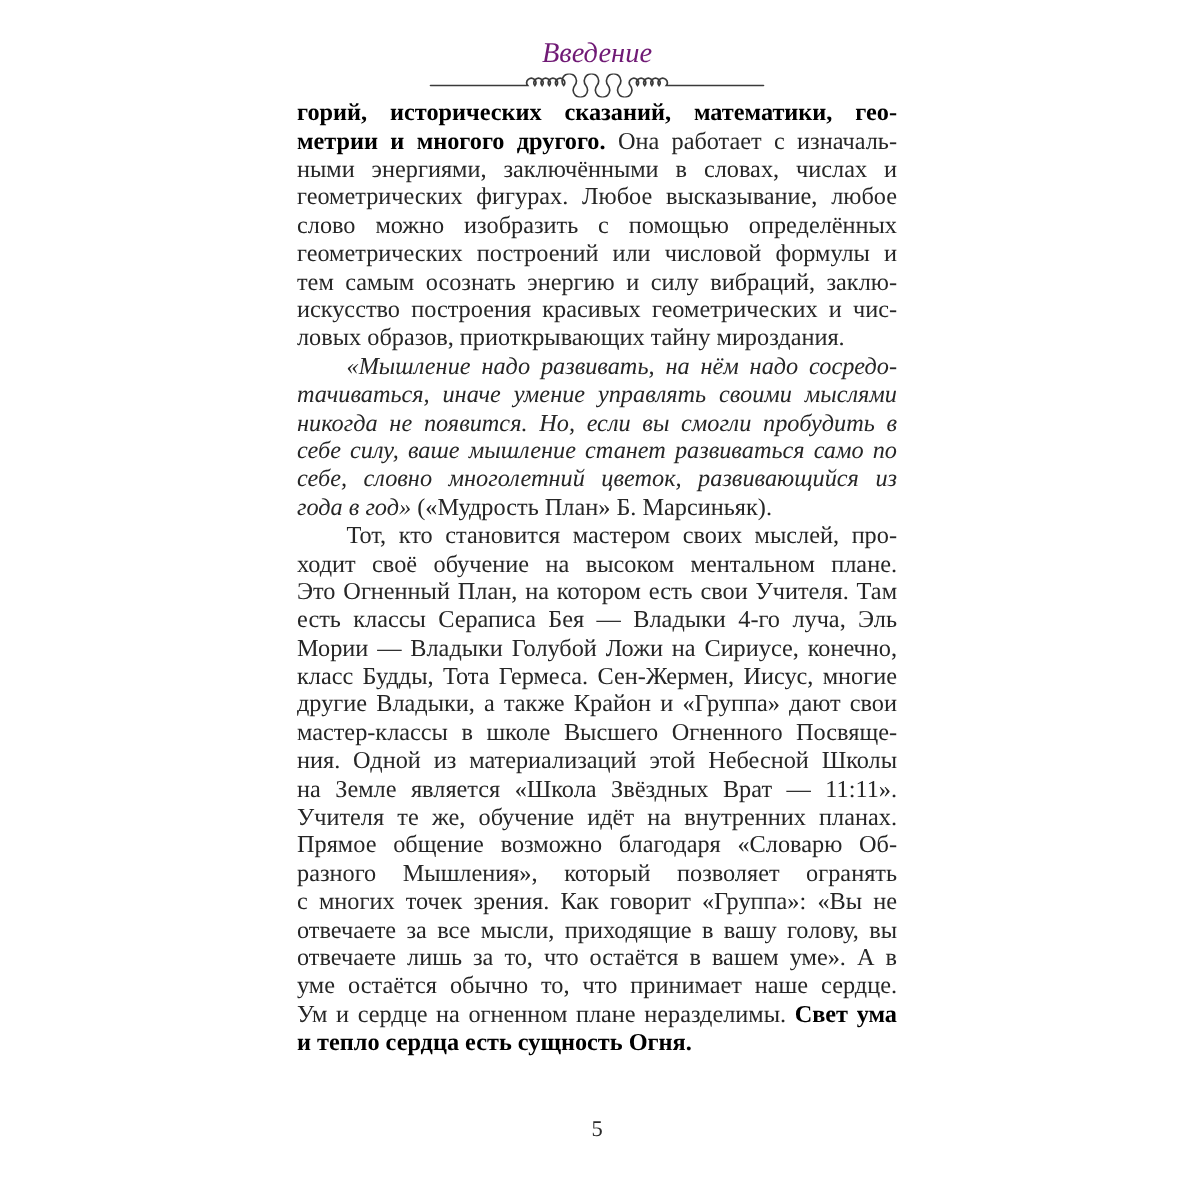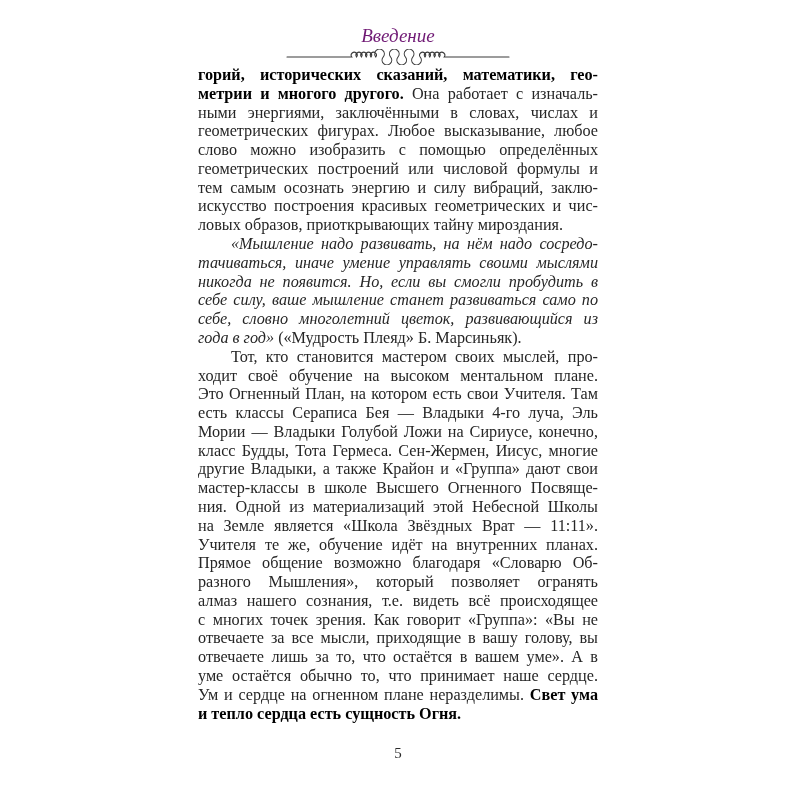--- a/index.html
+++ b/index.html
@@ -95,35 +95,34 @@
       <div class="tline"><span class="s-r">слово можно изобразить с помощью определённых</span></div>
       <div class="tline"><span class="s-r">геометрических построений или числовой формулы и</span></div>
       <div class="tline"><span class="s-r">тем самым осознать энергию и силу вибраций, заклю-</span></div>
       <div class="tline"><span class="s-r">искусство построения красивых геометрических и чис-</span></div>
       <div class="tline end"><span class="s-r">ловых образов, приоткрывающих тайну мироздания.</span></div>
       <div class="tline indent"><span class="s-i">«Мышление надо развивать, на нём надо сосредо-</span></div>
       <div class="tline"><span class="s-i">тачиваться, иначе умение управлять своими мыслями</span></div>
       <div class="tline"><span class="s-i">никогда не появится. Но, если вы смогли пробудить в</span></div>
       <div class="tline"><span class="s-i">себе силу, ваше мышление станет развиваться само по</span></div>
       <div class="tline"><span class="s-i">себе, словно многолетний цветок, развивающийся из</span></div>
-      <div class="tline end"><span class="s-i">года в год»</span><span class="s-r"> («Мудрость Плеяд» Б. Марсиньяк).</span></div>
+      <div class="tline end"><span class="s-i">года в год»</span><span class="s-r"> («Мудрость План» Б. Марсиньяк).</span></div>
       <div class="tline indent"><span class="s-r">Тот, кто становится мастером своих мыслей, про-</span></div>
       <div class="tline"><span class="s-r">ходит своё обучение на высоком ментальном плане.</span></div>
       <div class="tline"><span class="s-r">Это Огненный План, на котором есть свои Учителя. Там</span></div>
       <div class="tline"><span class="s-r">есть классы Сераписа Бея — Владыки 4-го луча, Эль</span></div>
       <div class="tline"><span class="s-r">Мории — Владыки Голубой Ложи на Сириусе, конечно,</span></div>
       <div class="tline"><span class="s-r">класс Будды, Тота Гермеса. Сен-Жермен, Иисус, многие</span></div>
       <div class="tline"><span class="s-r">другие Владыки, а также Крайон и «Группа» дают свои</span></div>
       <div class="tline"><span class="s-r">мастер-классы в школе Высшего Огненного Посвяще-</span></div>
       <div class="tline"><span class="s-r">ния. Одной из материализаций этой Небесной Школы</span></div>
       <div class="tline"><span class="s-r">на Земле является «Школа Звёздных Врат — 11:11».</span></div>
       <div class="tline"><span class="s-r">Учителя те же, обучение идёт на внутренних планах.</span></div>
       <div class="tline"><span class="s-r">Прямое общение возможно благодаря «Словарю Об-</span></div>
       <div class="tline"><span class="s-r">разного Мышления», который позволяет огранять</span></div>
-      <div class="tline"><span class="s-r">алмаз нашего сознания, т.е. видеть всё происходящее</span></div>
       <div class="tline"><span class="s-r">с многих точек зрения. Как говорит «Группа»: «Вы не</span></div>
       <div class="tline"><span class="s-r">отвечаете за все мысли, приходящие в вашу голову, вы</span></div>
       <div class="tline"><span class="s-r">отвечаете лишь за то, что остаётся в вашем уме». А в</span></div>
       <div class="tline"><span class="s-r">уме остаётся обычно то, что принимает наше сердце.</span></div>
       <div class="tline"><span class="s-r">Ум и сердце на огненном плане неразделимы.</span><span class="s-b"> Свет ума</span></div>
       <div class="tline end"><span class="s-b">и тепло сердца есть сущность Огня.</span></div>
     </div>
 
   <div class="page-number">5</div>
 

